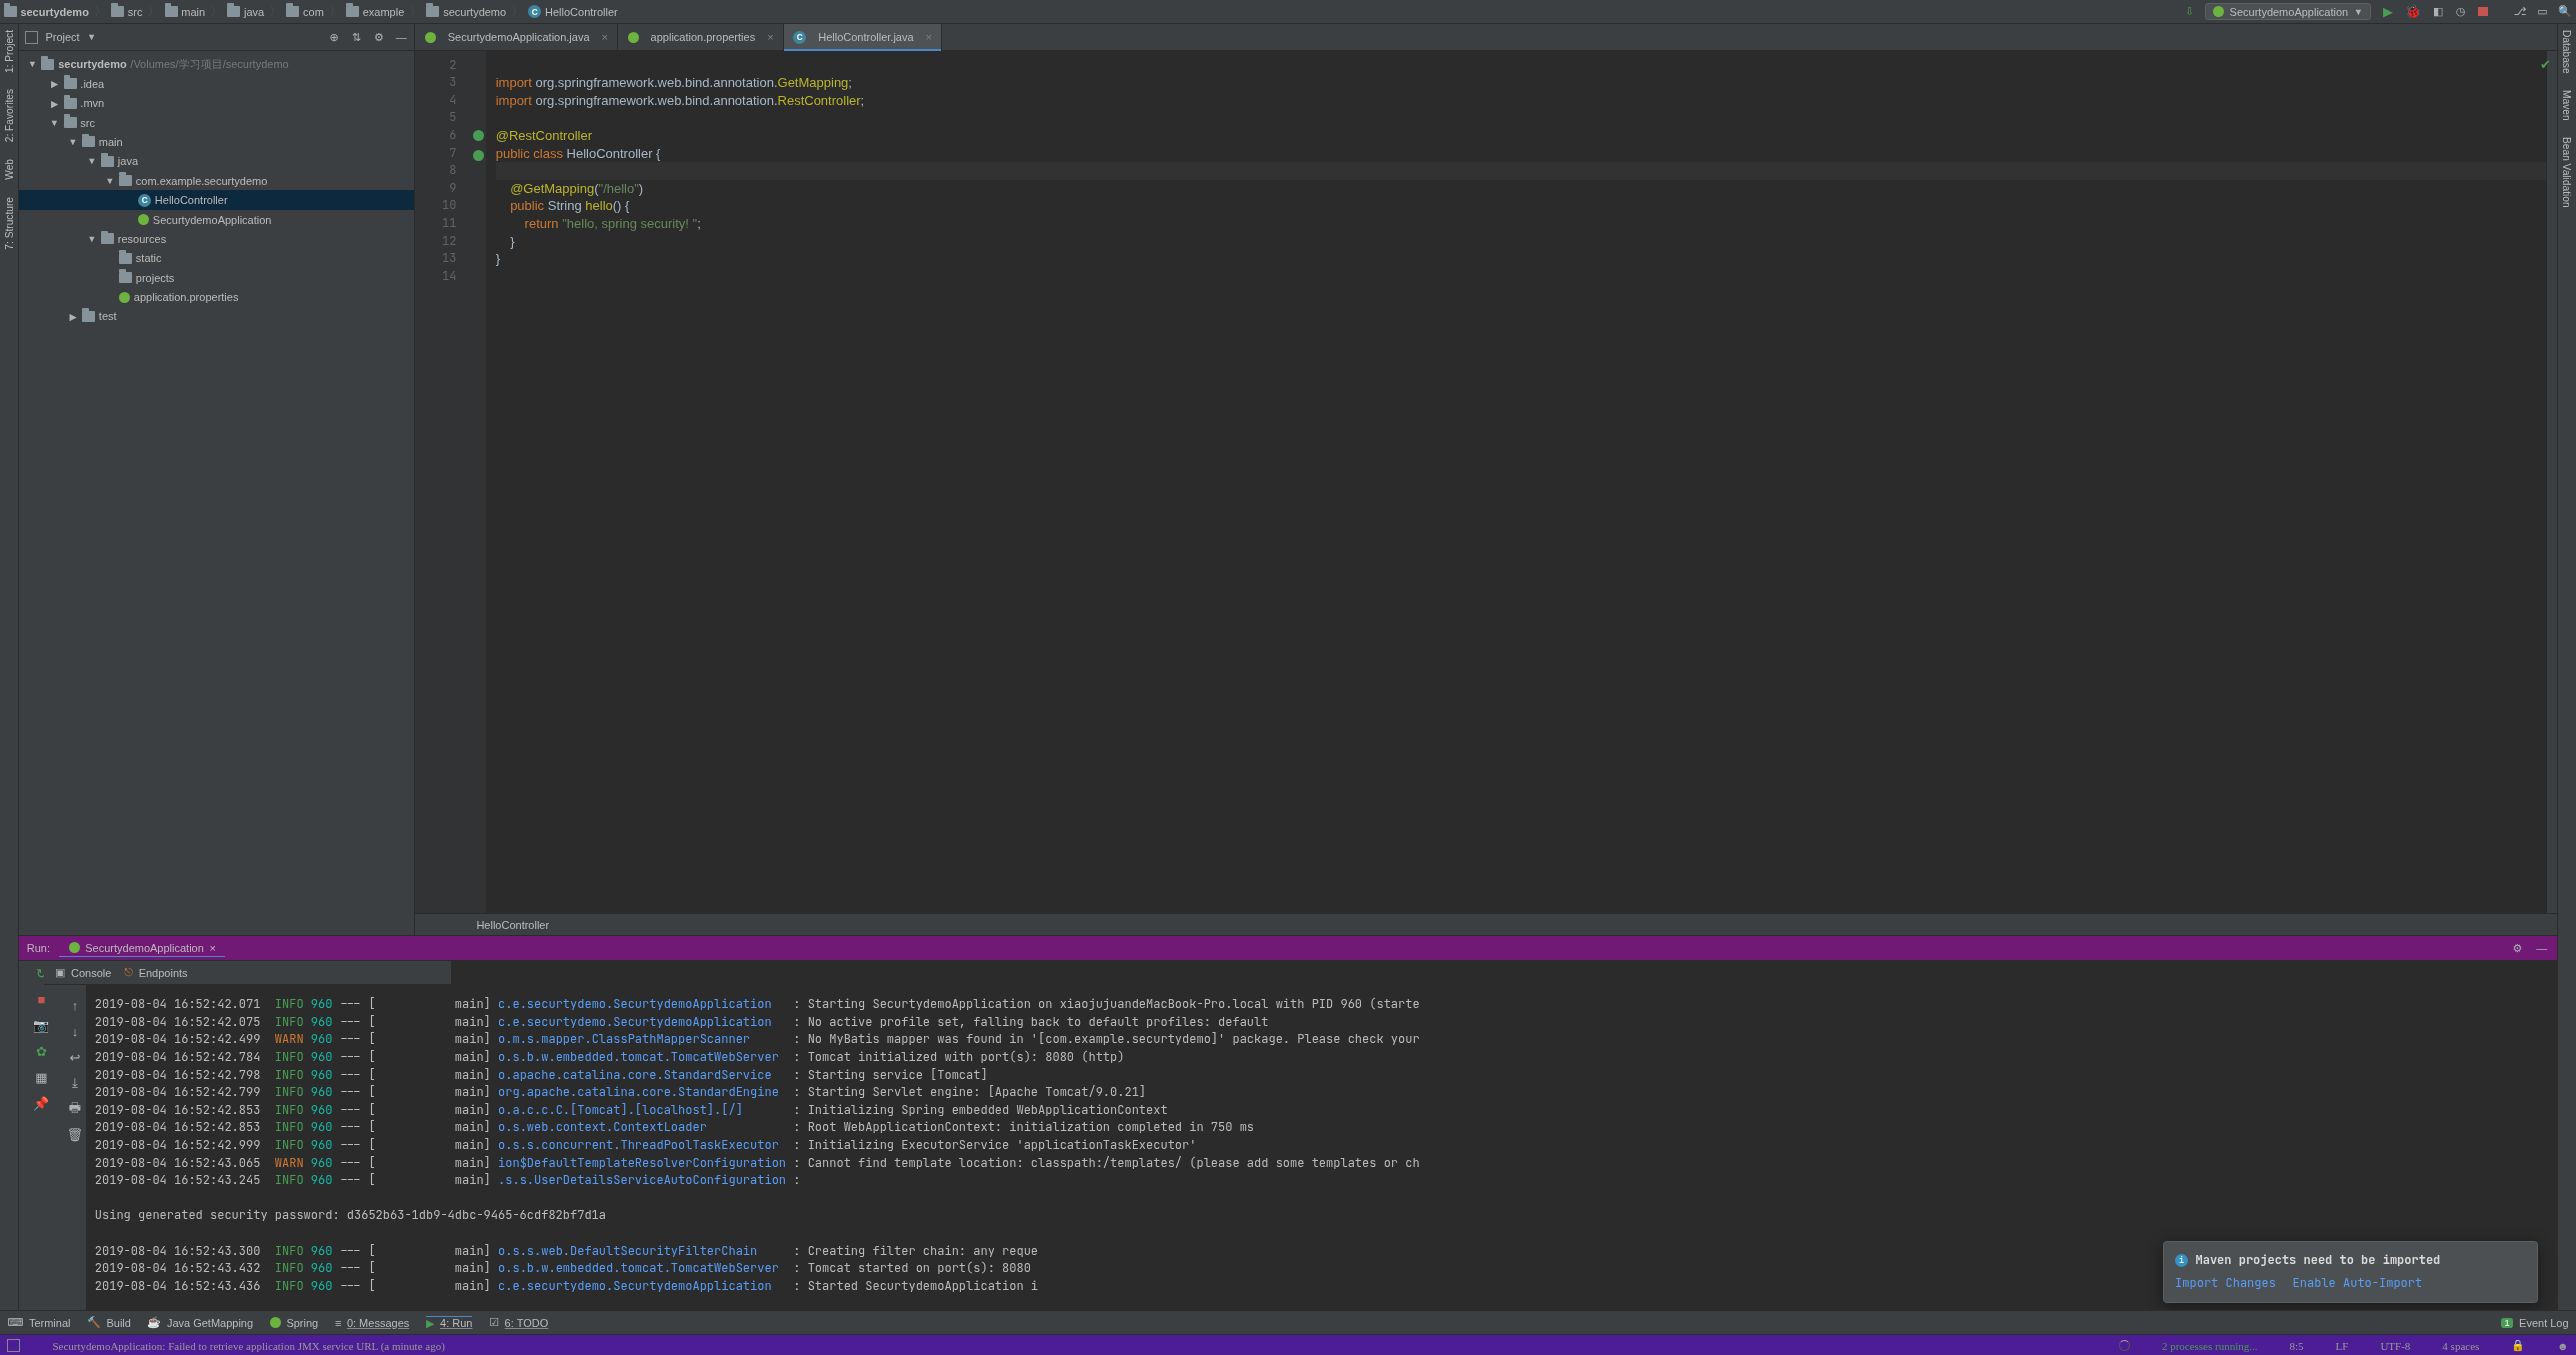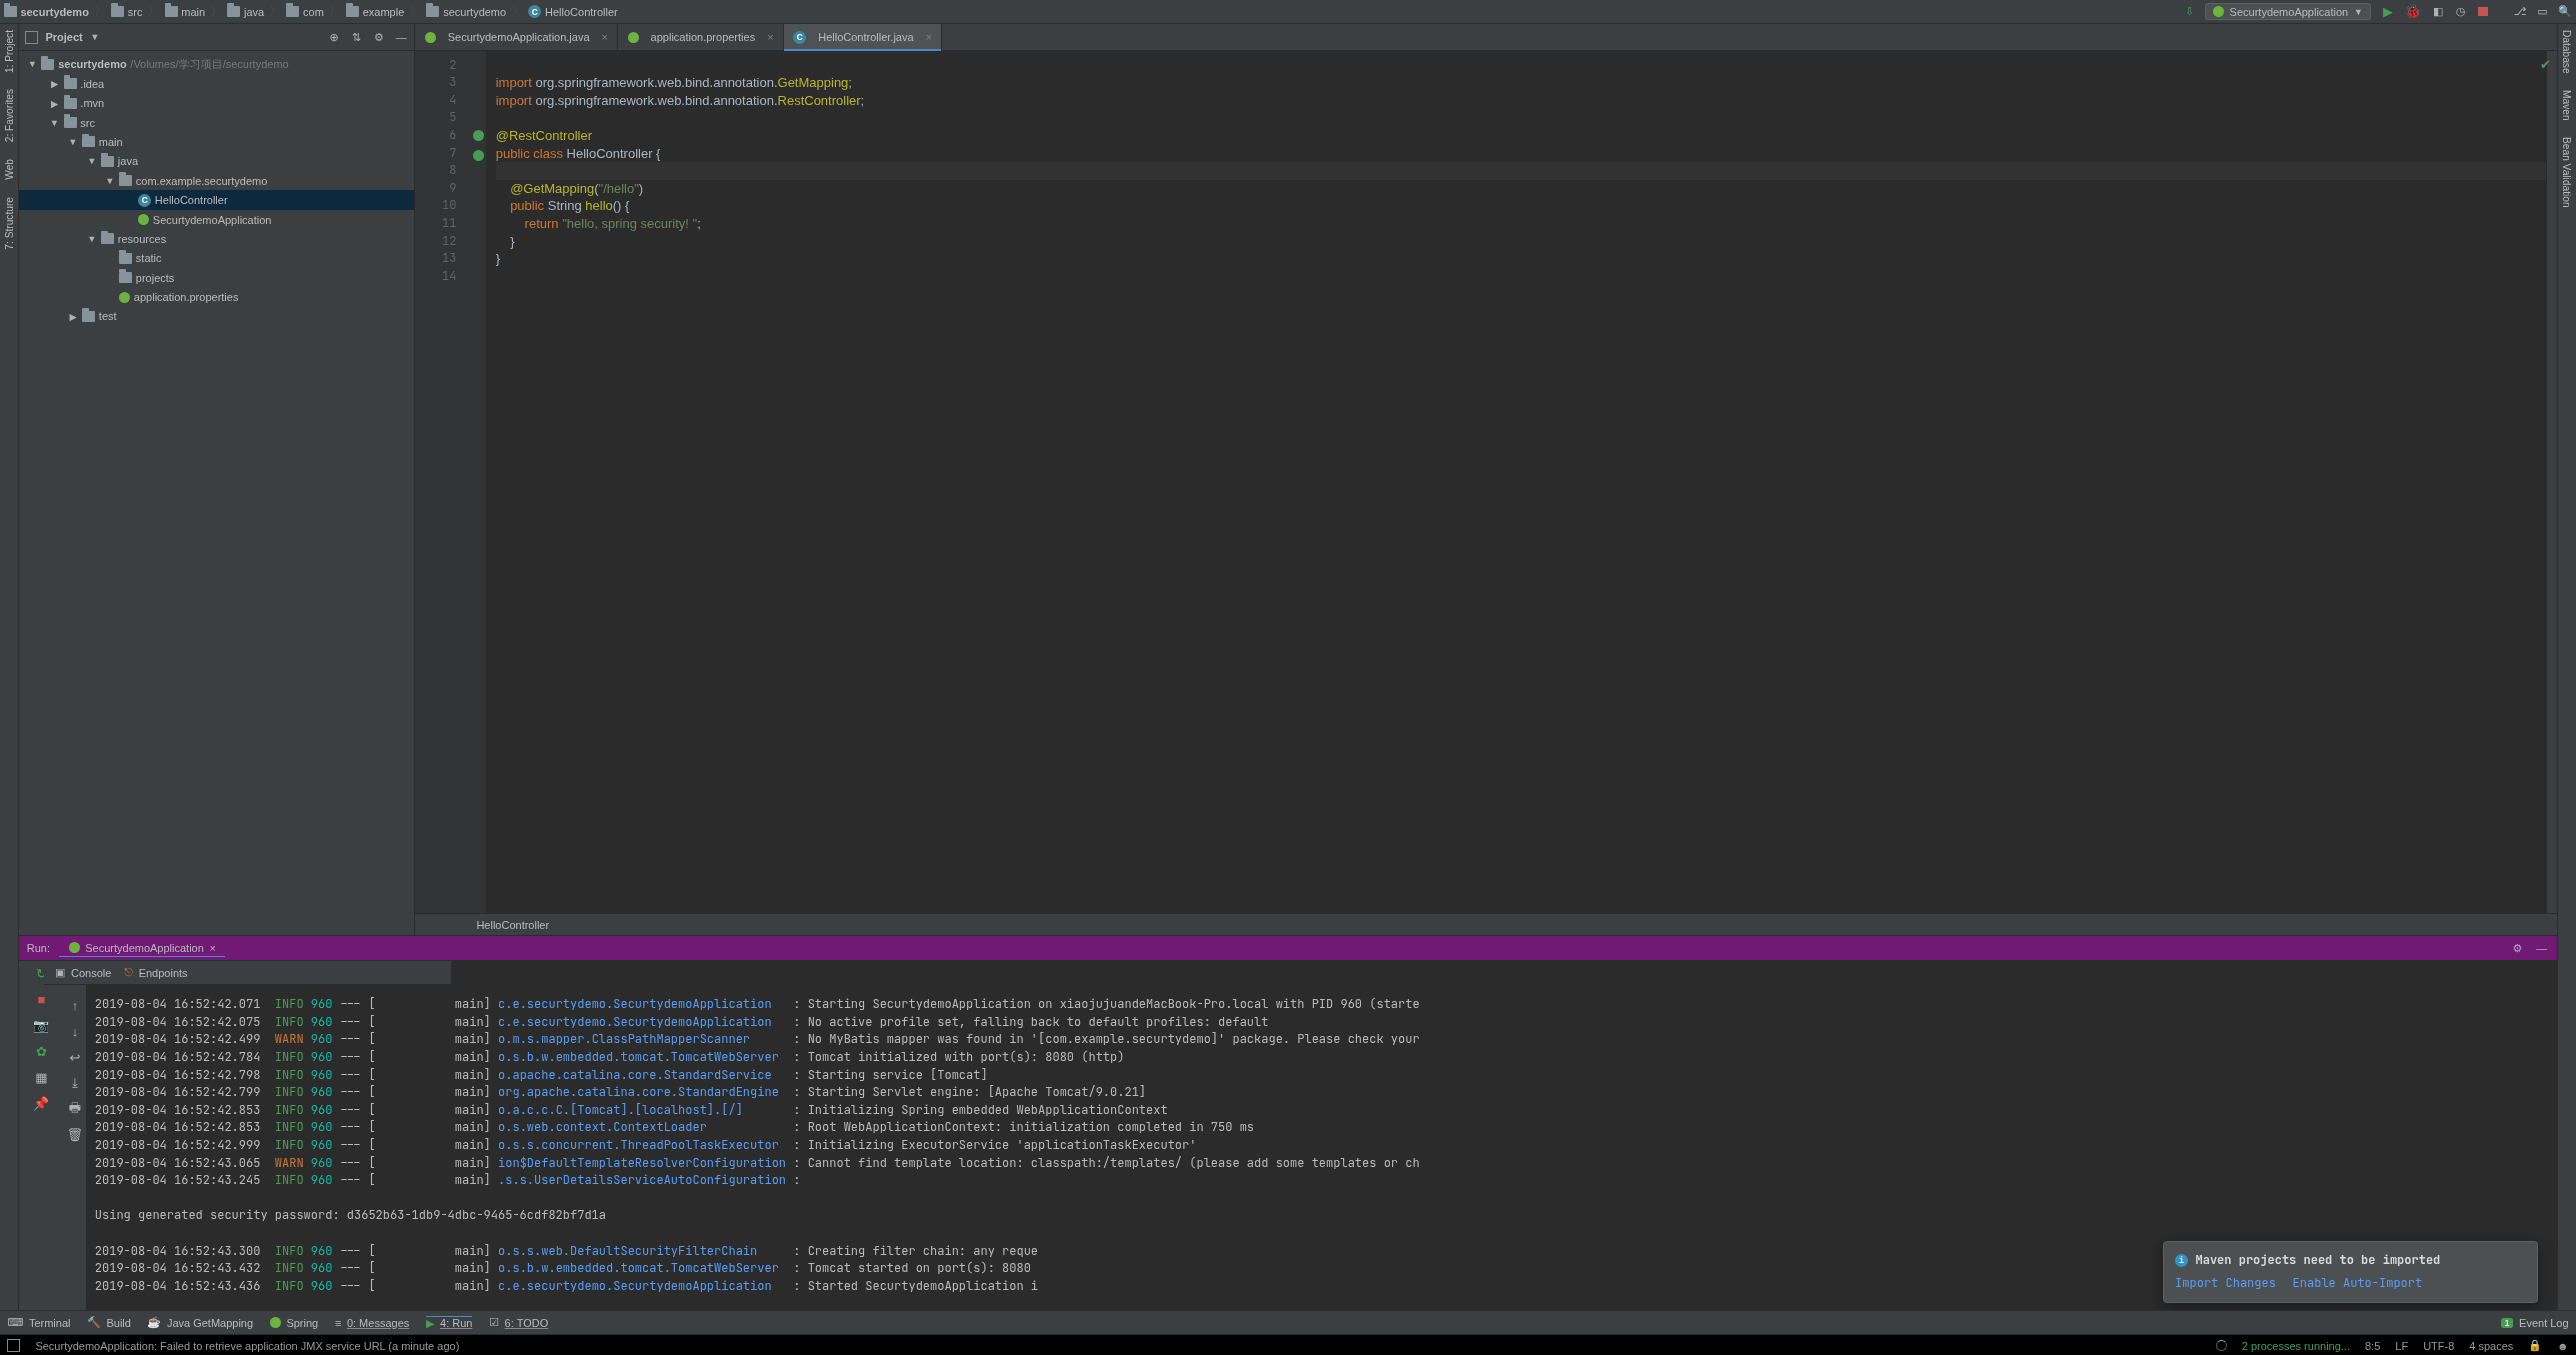--- a/index.html
+++ b/index.html
@@ -48,21 +48,21 @@
   display:flex; flex-direction:column; align-items:center; padding-top:5.6px; gap:16.7px;
 }
 
 
 .main-row { display:flex; height: calc(100% - 24px - 24px - 22px); }
 .center-col { flex:1; display:flex; flex-direction:column; min-width:0; }
 
 
 .project-panel { width:396px; background:#3c3f41; border-right:0.9px solid #2b2b2b; display:flex; flex-direction:column; }
 .project-header { height:27px; display:flex; align-items:center; padding:0 5.6px; gap:7.4px; border-bottom:0.9px solid #2b2b2b;}
-.project-title { font-weight:bold; display:flex; align-items:center; gap:5.6px; }
+.project-title { font-weight:normal; display:flex; align-items:center; gap:5.6px; }
 .project-title .chevron-down { margin-left:1.9px; }
 .header-spacer { flex:1; }
 .project-tree { flex:1; overflow:auto; padding:3.7px 0; }
 .tree-row { display:flex; align-items:center; height:19.4px; padding-left:7.4px; gap:3.7px; white-space:nowrap;}
 .tree-row.selected { background:#0d293e; }
 .tree-row .arrow { width:11px; text-align:center; color:#afb1b3; font-size:9.3px;}
 .tree-row .muted { color:#787878; }
 .indent { display:inline-block; }
 
 
@@ -117,21 +117,21 @@
 
 
 .bottom-toolbar { height:24px; background:#3c3f41; border-top:0.9px solid #2b2b2b; display:flex; align-items:center; padding:0 7.4px; gap:16.7px;}
 .bt-item { display:flex; align-items:center; gap:5.6px; color:#bbbbbb;}
 .bt-item.active { border-top:1.9px solid #4a88c7; padding-top:0; }
 .underline { text-decoration:underline; text-decoration-color:#888;}
 .bt-spacer { flex:1; }
 .badge { background:#499c54; color:#fff; border-radius:2.8px; font-size:9.3px; padding:0 3.7px;}
 
 
-.status-bar { height:22px; background:#000000; border-top:0.9px solid #2b2b2b; display:flex; align-items:center; padding:0 7.4px; color:#999; font-size:11px; gap:15px;}
+.status-bar { height:22px; background:#4c1d95; border-top:0.9px solid #2b2b2b; display:flex; align-items:center; padding:0 7.4px; color:#999; font-size:11px; gap:32px;font-family:Liberation Serif, serif;}
 .status-bar .spacer { flex:1; }
 .processes { color:#499c54; }
 .spinner { width:11px; height:11px; border:1.9px solid #555; border-top-color:#aaa; border-radius:50%; display:inline-block;}
 .sq-icon { width:13px;height:13px; border:0.9px solid #888; display:inline-block;}
 
 .sq-red { width:9.3px;height:9.3px; background:#c75450;}
 .lock-icon { font-size:11px;}
 
 </style>
 </head>

